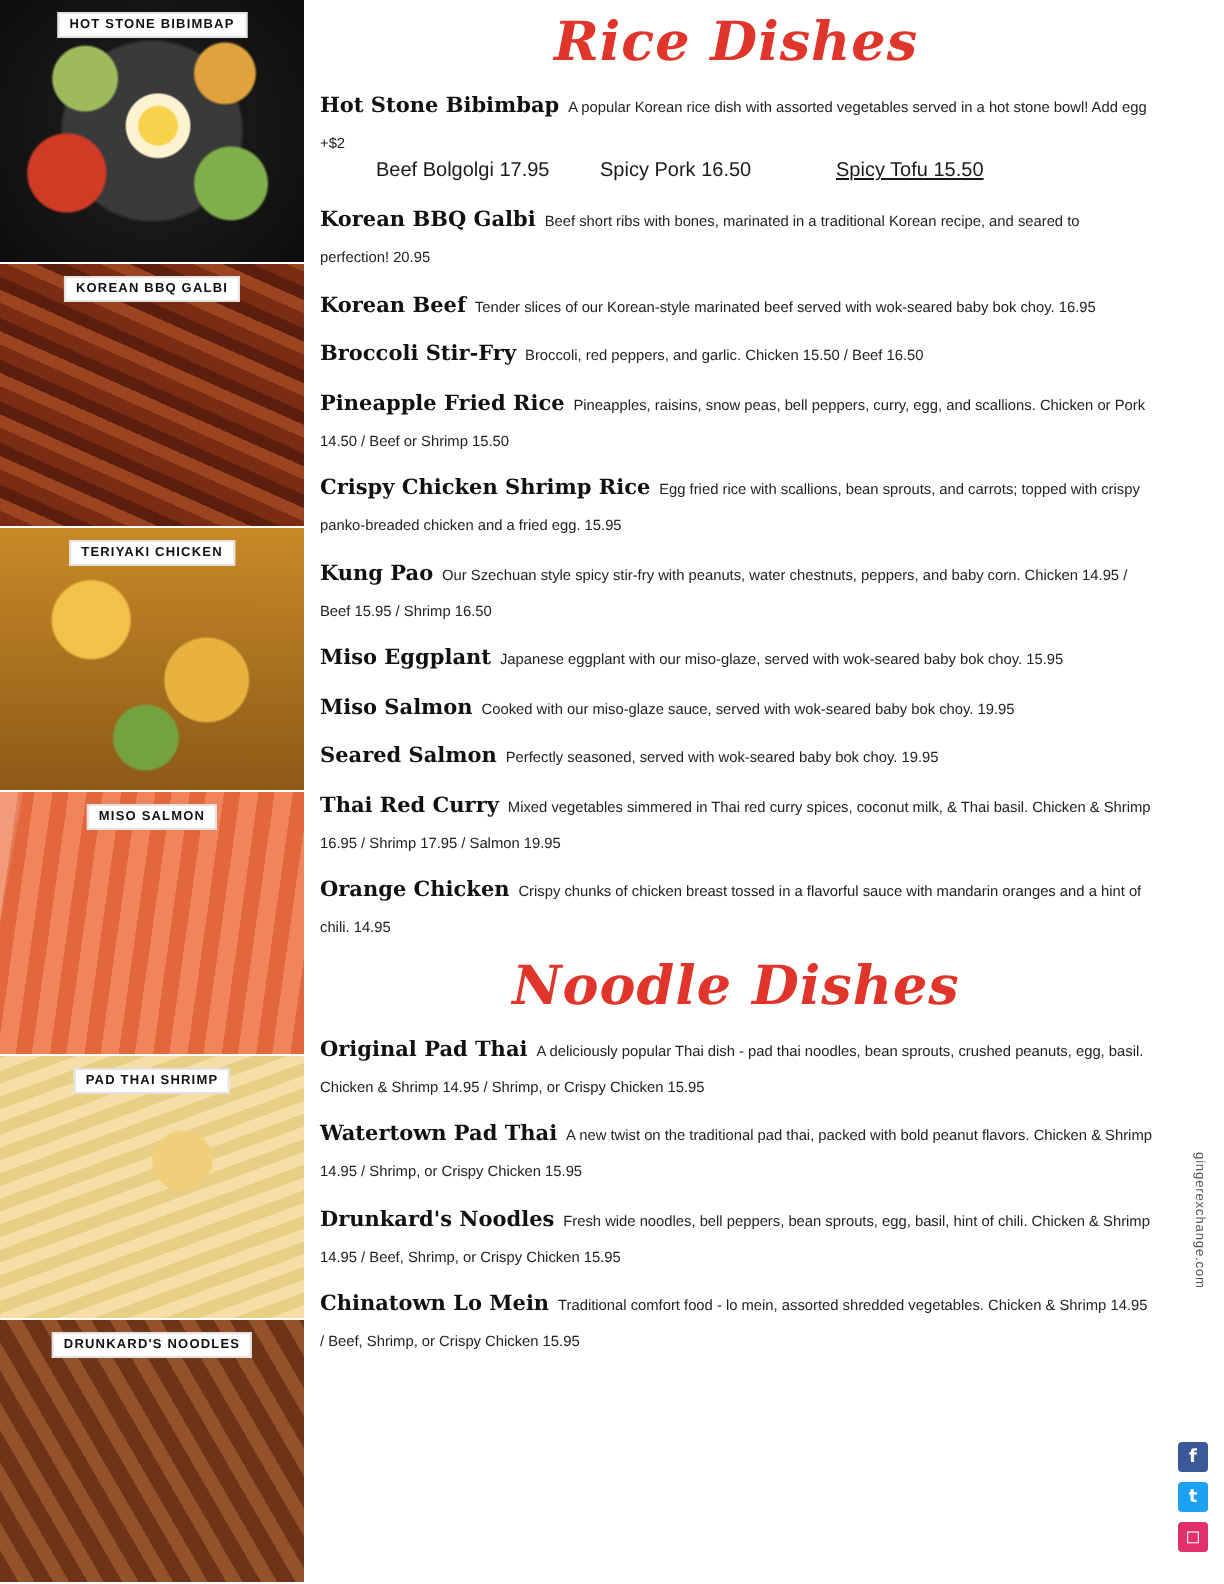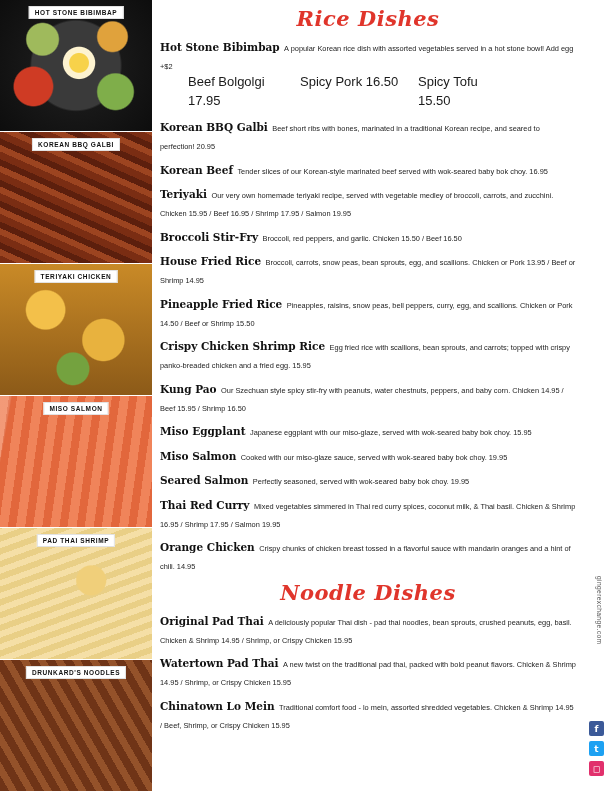--- a/index.html
+++ b/index.html
@@ -61,41 +61,41 @@
 
   
   .content{
     position:absolute;left:160px;top:0;width:416px;height:792px;
     padding-top:6px;box-sizing:border-box;
   }
   .section-title{
     text-align:center;color:#e0352b;
     font-family:"DejaVu Serif", serif;
     font-style:italic;font-weight:bold;
-    font-size:21px;letter-spacing:.5px;
+    font-size:27px;letter-spacing:.5px;
     margin:0 0 6px 0;
   }
   .section-title.noodle{margin-top:0;}
 
   .item{margin:0 0 6.5px 0;}
   .item .name{
     color:#111;font-size:10.5px;font-weight:bold;
     font-family:"DejaVu Serif", serif;
   }
   .item .desc{
     font-size:7.4px;color:#222;font-weight:normal;
     font-family:"Liberation Sans", sans-serif;
   }
   .cols{
-    margin-left:28px;display:flex;font-size:13px;line-height:1.45;
+    margin-left:28px;display:flex;font-size:10px;line-height:1.45;
   }
   .cols .c{flex:0 0 auto;}
   .c1{width:112px;}
   .c2{width:118px;}
-  .c3{width:90px;}
+  .c3{width:90px;text-decoration:underline;}
 
   
   .rail{
     position:absolute;right:0;top:0;width:36px;height:792px;
   }
   .rail .vtext{
     position:absolute;right:9px;bottom:148px;
     writing-mode:vertical-rl;
     font-size:6.6px;color:#555;letter-spacing:.4px;
     white-space:nowrap;
@@ -156,32 +156,24 @@
 
     <div class="item">
       <span class="name">Korean BBQ Galbi</span>
       <span class="desc">Beef short ribs with bones, marinated in a traditional Korean recipe, and seared to perfection!  20.95</span>
     </div>
     <div class="item">
       <span class="name">Korean Beef</span>
       <span class="desc">Tender slices of our Korean-style marinated beef served with wok-seared baby bok choy.  16.95</span>
     </div>
     <div class="item">
-      <span class="name">Teriyaki</span>
-      <span class="desc">Our very own homemade teriyaki recipe, served with vegetable medley of broccoli, carrots, and zucchini.  Chicken  15.95 / Beef  16.95 / Shrimp  17.95 / Salmon  19.95</span>
-    </div>
-    <div class="item">
       <span class="name">Broccoli Stir-Fry</span>
       <span class="desc">Broccoli, red peppers, and garlic.  Chicken  15.50 / Beef  16.50</span>
     </div>
     <div class="item">
-      <span class="name">House Fried Rice</span>
-      <span class="desc">Broccoli, carrots, snow peas, bean sprouts, egg, and scallions.  Chicken or Pork  13.95 / Beef or Shrimp  14.95</span>
-    </div>
-    <div class="item">
       <span class="name">Pineapple Fried Rice</span>
       <span class="desc">Pineapples, raisins, snow peas, bell peppers, curry, egg, and scallions.  Chicken or Pork  14.50 / Beef or Shrimp  15.50</span>
     </div>
     <div class="item">
       <span class="name">Crispy Chicken Shrimp Rice</span>
       <span class="desc">Egg fried rice with scallions, bean sprouts, and carrots; topped with crispy panko-breaded chicken and a fried egg.  15.95</span>
     </div>
     <div class="item">
       <span class="name">Kung Pao</span>
       <span class="desc">Our Szechuan style spicy stir-fry with peanuts, water chestnuts, peppers, and baby corn.  Chicken  14.95 / Beef  15.95 / Shrimp  16.50</span>
@@ -209,20 +201,24 @@
 
     <h2 class="section-title noodle">Noodle Dishes</h2>
 
     <div class="item">
       <span class="name">Original Pad Thai</span>
       <span class="desc">A deliciously popular Thai dish - pad thai noodles, bean sprouts, crushed peanuts, egg, basil.  Chicken &amp; Shrimp  14.95 / Shrimp, or Crispy Chicken 15.95</span>
     </div>
     <div class="item">
       <span class="name">Watertown Pad Thai</span>
       <span class="desc">A new twist on the traditional pad thai, packed with bold peanut flavors.  Chicken &amp; Shrimp  14.95 / Shrimp, or Crispy Chicken 15.95</span>
+    </div>
+    <div class="item">
+      <span class="name">Drunkard's Noodles</span>
+      <span class="desc">Fresh wide noodles, bell peppers, bean sprouts, egg, basil, hint of chili.  Chicken &amp; Shrimp  14.95 / Beef, Shrimp, or Crispy Chicken 15.95</span>
     </div>
     <div class="item">
       <span class="name">Chinatown Lo Mein</span>
       <span class="desc">Traditional comfort food - lo mein, assorted shredded vegetables.  Chicken &amp; Shrimp  14.95 / Beef, Shrimp, or Crispy Chicken 15.95</span>
     </div>
 
   </div>
 
   <div class="rail">
     <div class="vtext">gingerexchange.com</div>

